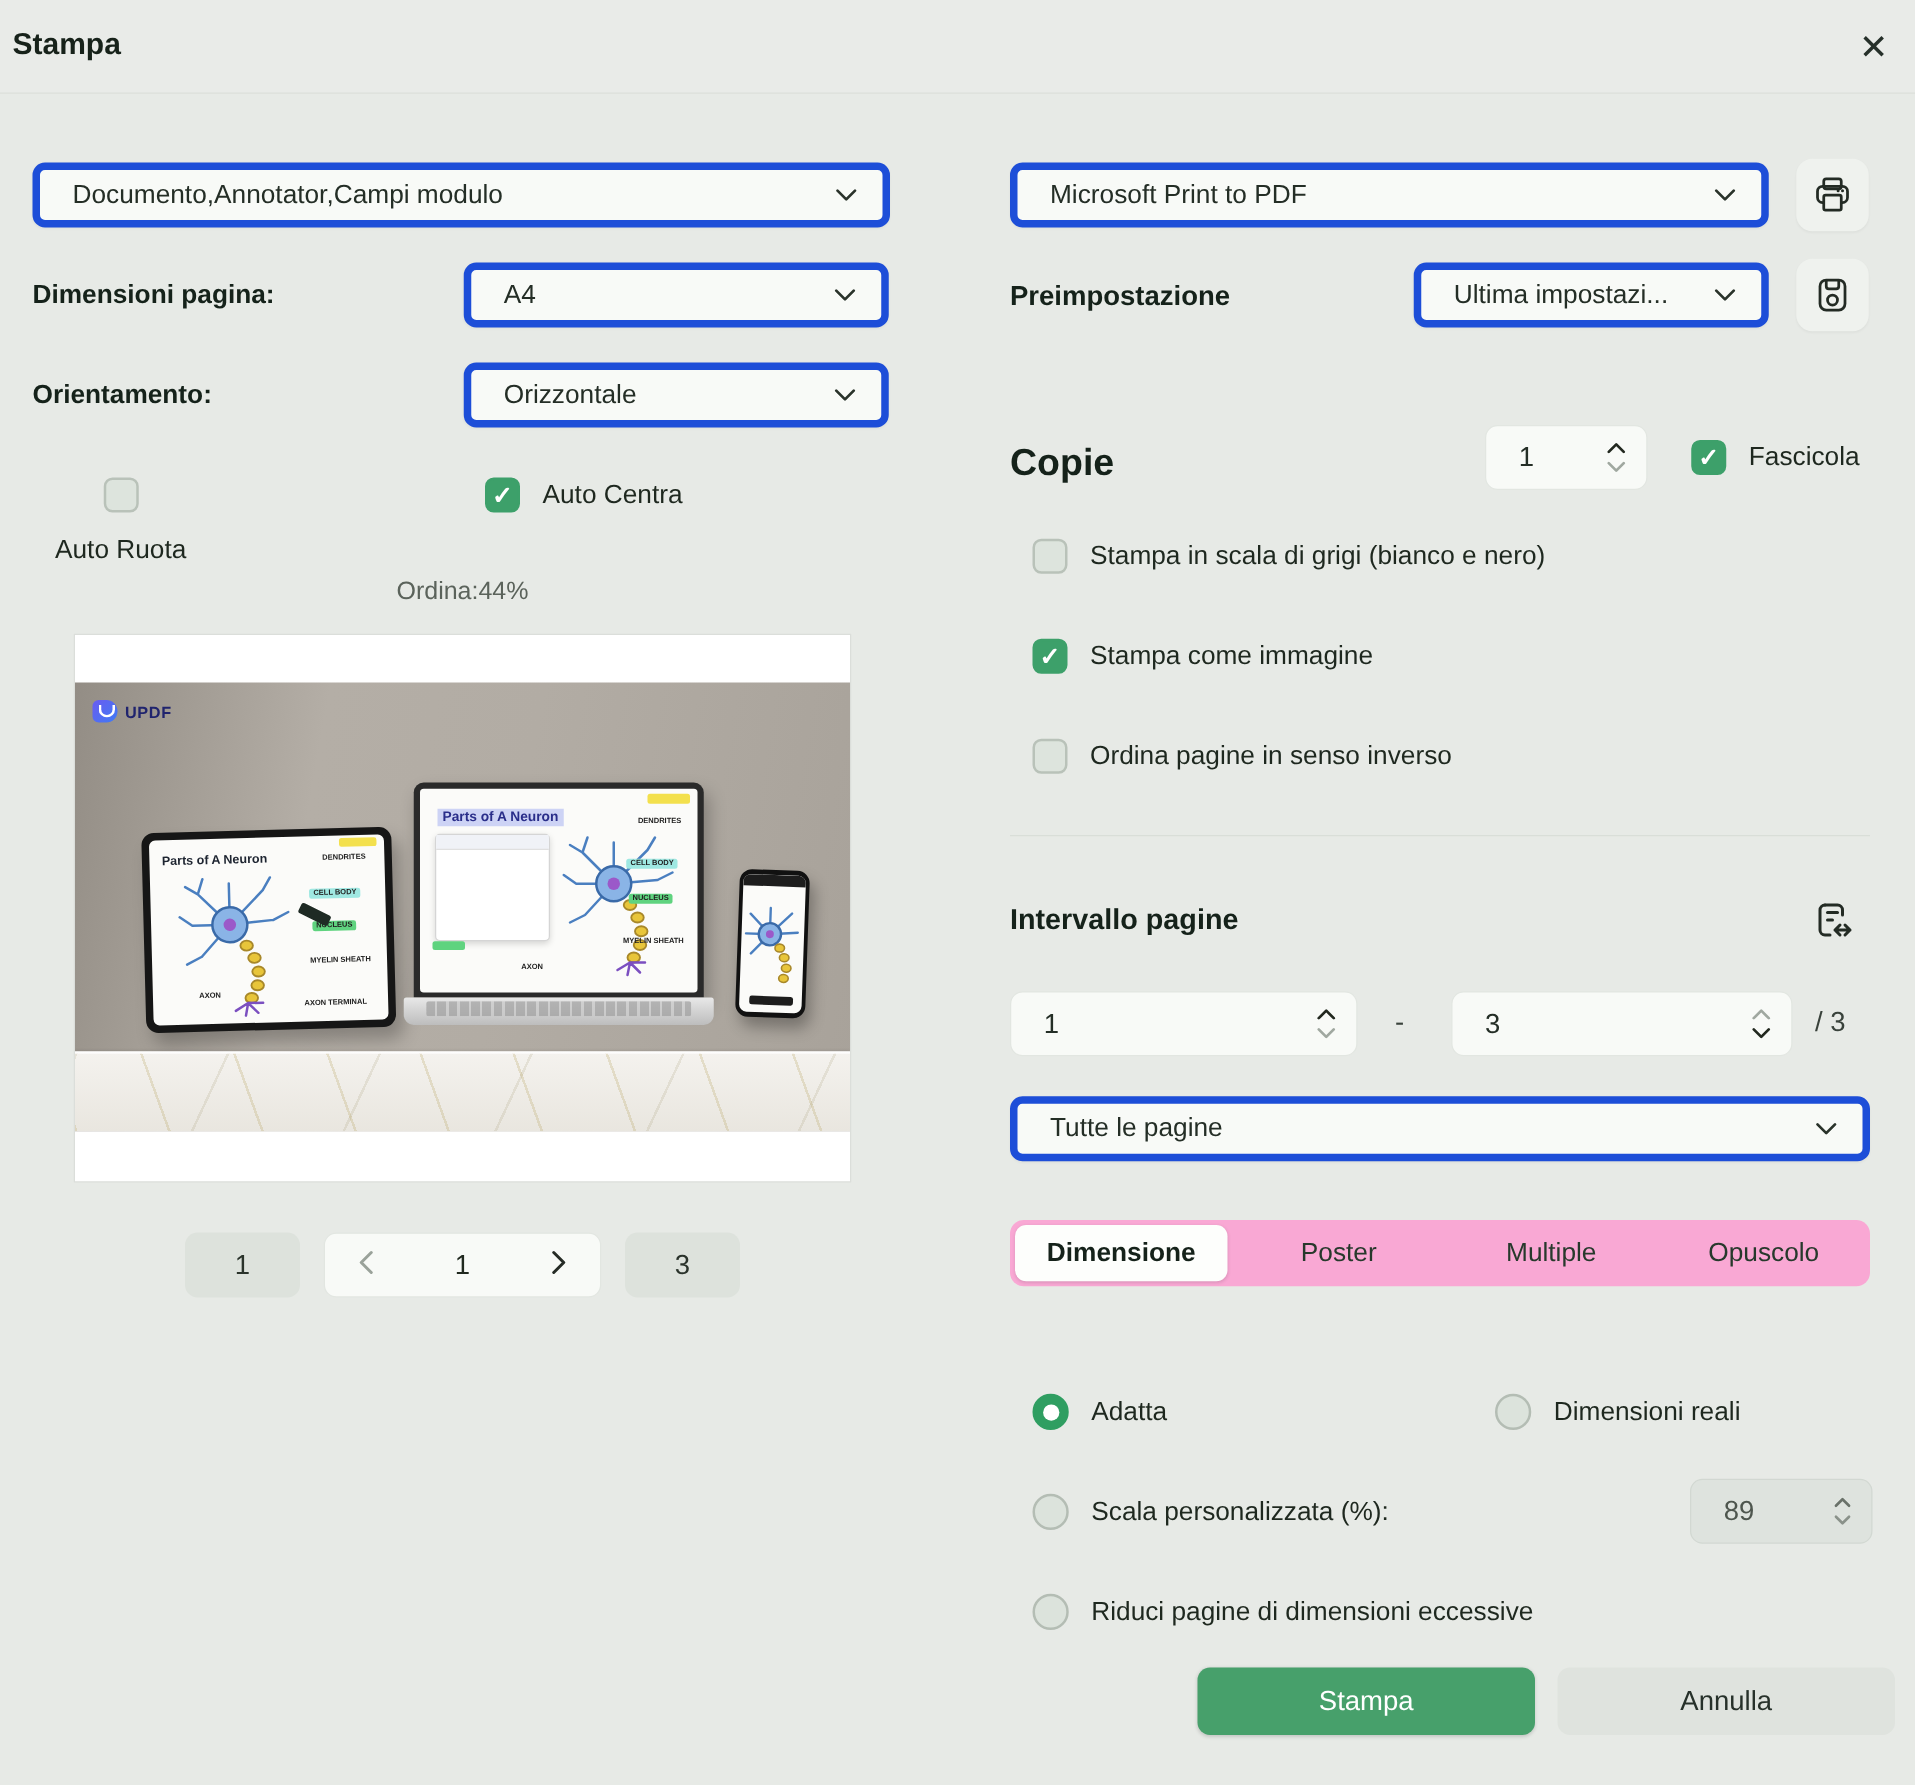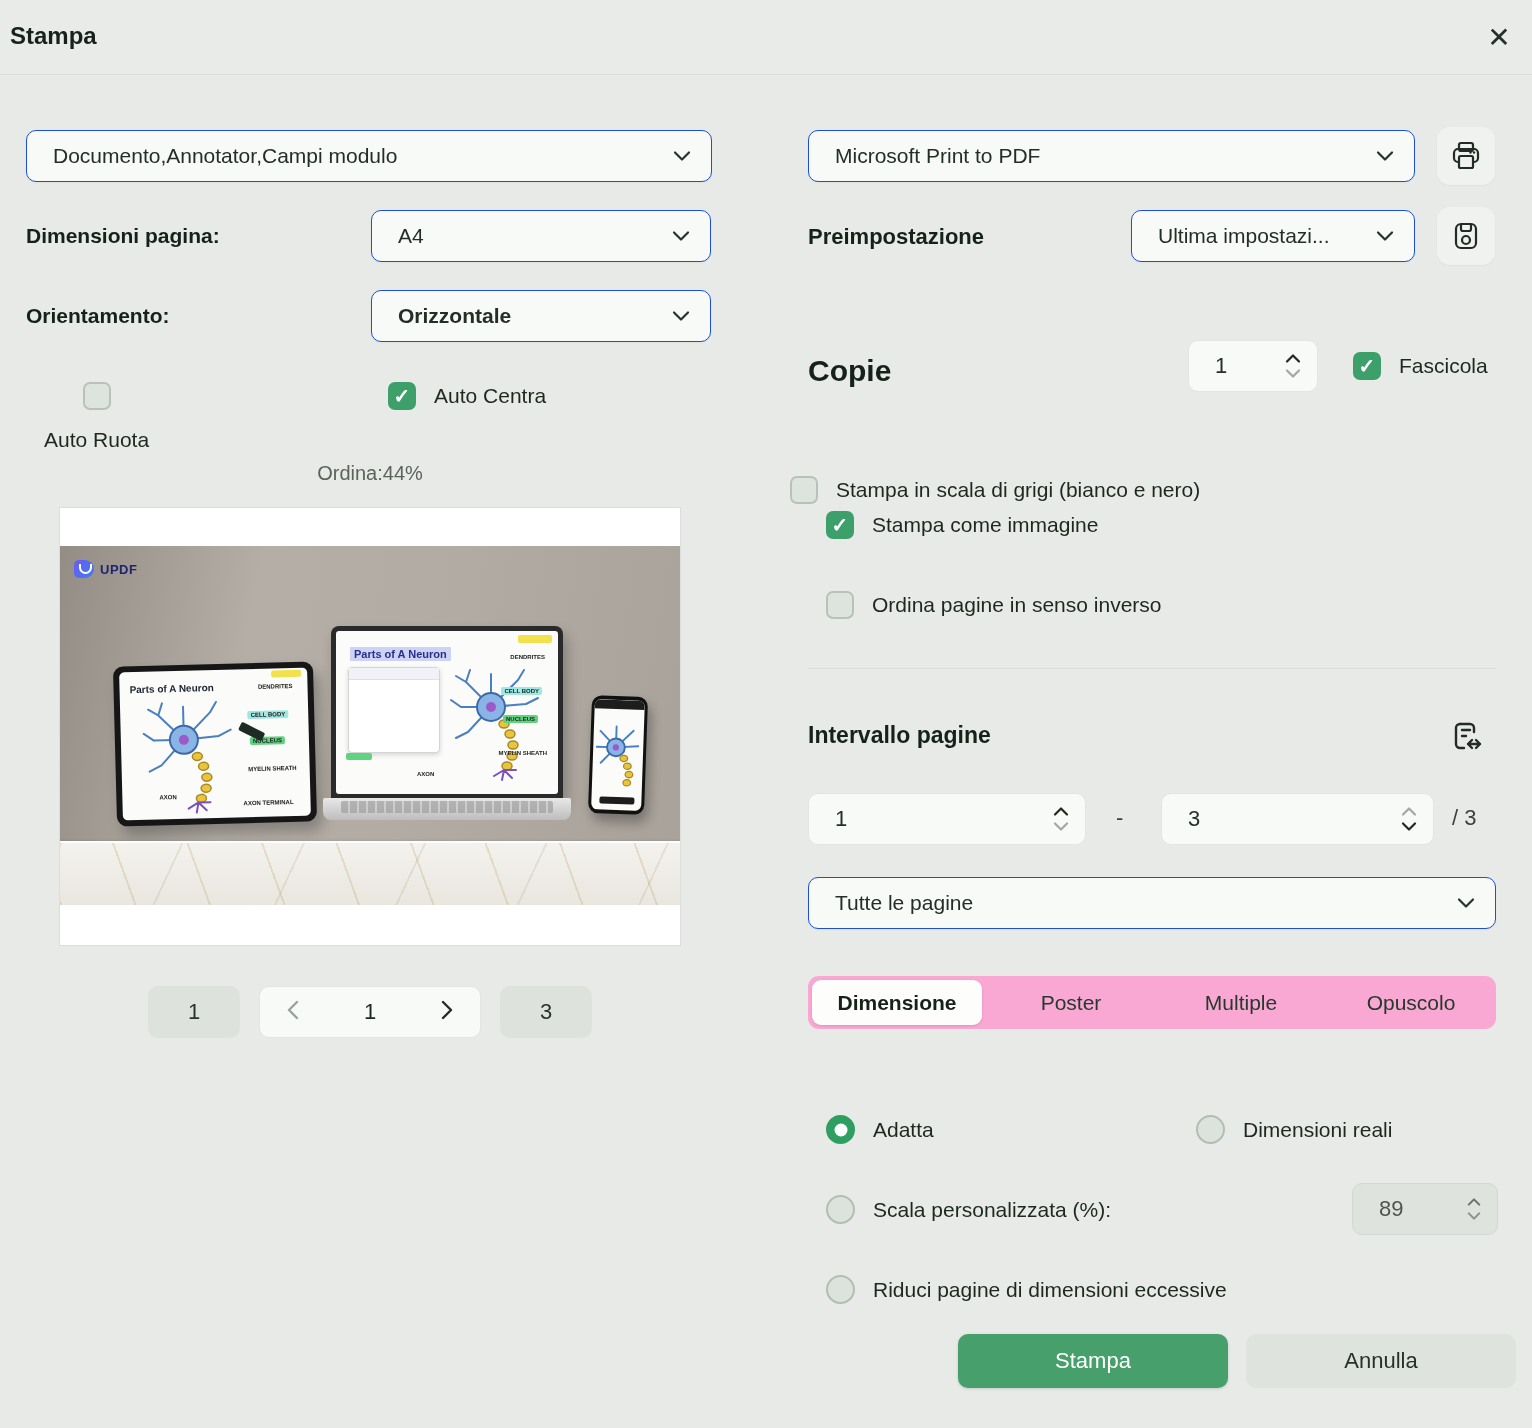--- a/index.html
+++ b/index.html
@@ -19,21 +19,21 @@
   }
   .header-title { position:absolute; left:10px; top:22px; font-size:24px; font-weight:bold; color:#17221a; }
   .close-btn {
     position:absolute; right:14px; top:18px; width:38px; height:38px;
     display:flex; align-items:center; justify-content:center;
     font-size:28px; font-weight:300; color:#26302a; cursor:pointer;
   }
 
   
   .select {
-    position:absolute; background:#f8faf7; border:1px solid #1d4ed8;
+    position:absolute; background:#f8faf7; border:6px solid #1d4ed8;
     border-radius:10px; box-shadow:0 1px 2px rgba(0,0,0,0.04);
     display:flex; align-items:center; font-size:21px; color:#242e26;
     padding:0 52px 0 26px; cursor:pointer;
   }
   .select .chev { position:absolute; right:20px; top:50%; transform:translateY(-50%); }
   .chev svg { display:block; }
 
   .label-bold { position:absolute; font-size:21px; font-weight:bold; color:#15221a; }
 
   .checkbox {
@@ -211,21 +211,21 @@
 <div class="select" style="left:371px; top:210px; width:340px; height:52px;">
   <span>A4</span>
   <span class="chev">
     <svg width="18" height="11" viewBox="0 0 18 11">
         <polyline points="2,2 9,9 16,2" fill="none" stroke="#2a332b" stroke-width="2.2" stroke-linecap="round" stroke-linejoin="round"></polyline>
       </svg>
   </span>
 </div>
 
 <div class="label-bold" style="left:26px; top:304px;">Orientamento:</div>
-<div class="select" style="left:371px; top:290px; width:340px; height:52px;font-weight:bold;">
+<div class="select" style="left:371px; top:290px; width:340px; height:52px;">
   <span>Orizzontale</span>
   <span class="chev">
     <svg width="18" height="11" viewBox="0 0 18 11">
         <polyline points="2,2 9,9 16,2" fill="none" stroke="#2a332b" stroke-width="2.2" stroke-linecap="round" stroke-linejoin="round"></polyline>
       </svg>
   </span>
 </div>
 
 <div class="check-row" style="left:44px; top:382px;flex-direction:column;">
   <div class="checkbox"></div>
@@ -404,21 +404,21 @@
     <svg width="16" height="10" viewBox="0 0 16 10">
         <polyline points="2,2 8,8 14,2" fill="none" stroke="#a0a8a0" stroke-width="2.2" stroke-linecap="round" stroke-linejoin="round"></polyline>
       </svg>
   </span>
 </div>
 <div class="check-row" style="left:1353px; top:352px;">
   <div class="checkbox checked">✓</div>
   <div class="lbl">Fascicola</div>
 </div>
 
-<div class="check-row" style="left:790px; top:431px;margin-top:45px;">
+<div class="check-row" style="left:826px; top:431px;">
   <div class="checkbox"></div>
   <div class="lbl">Stampa in scala di grigi (bianco e nero)</div>
 </div>
 <div class="check-row" style="left:826px; top:511px;">
   <div class="checkbox checked">✓</div>
   <div class="lbl">Stampa come immagine</div>
 </div>
 <div class="check-row" style="left:826px; top:591px;">
   <div class="checkbox"></div>
   <div class="lbl">Ordina pagine in senso inverso</div>

